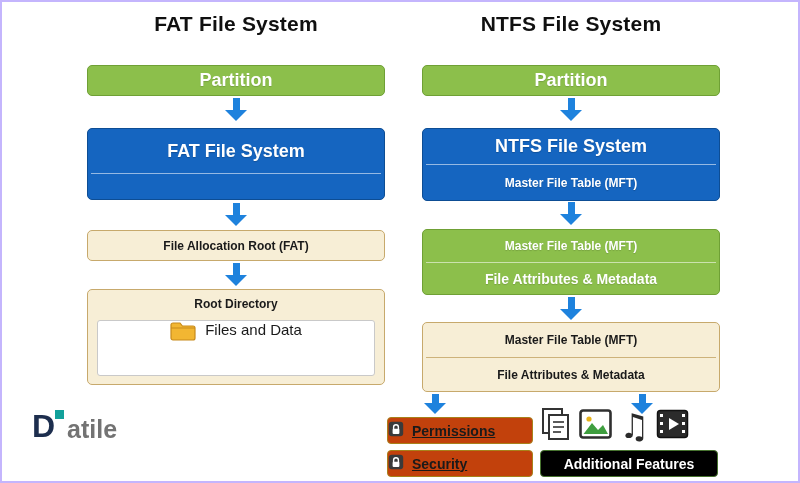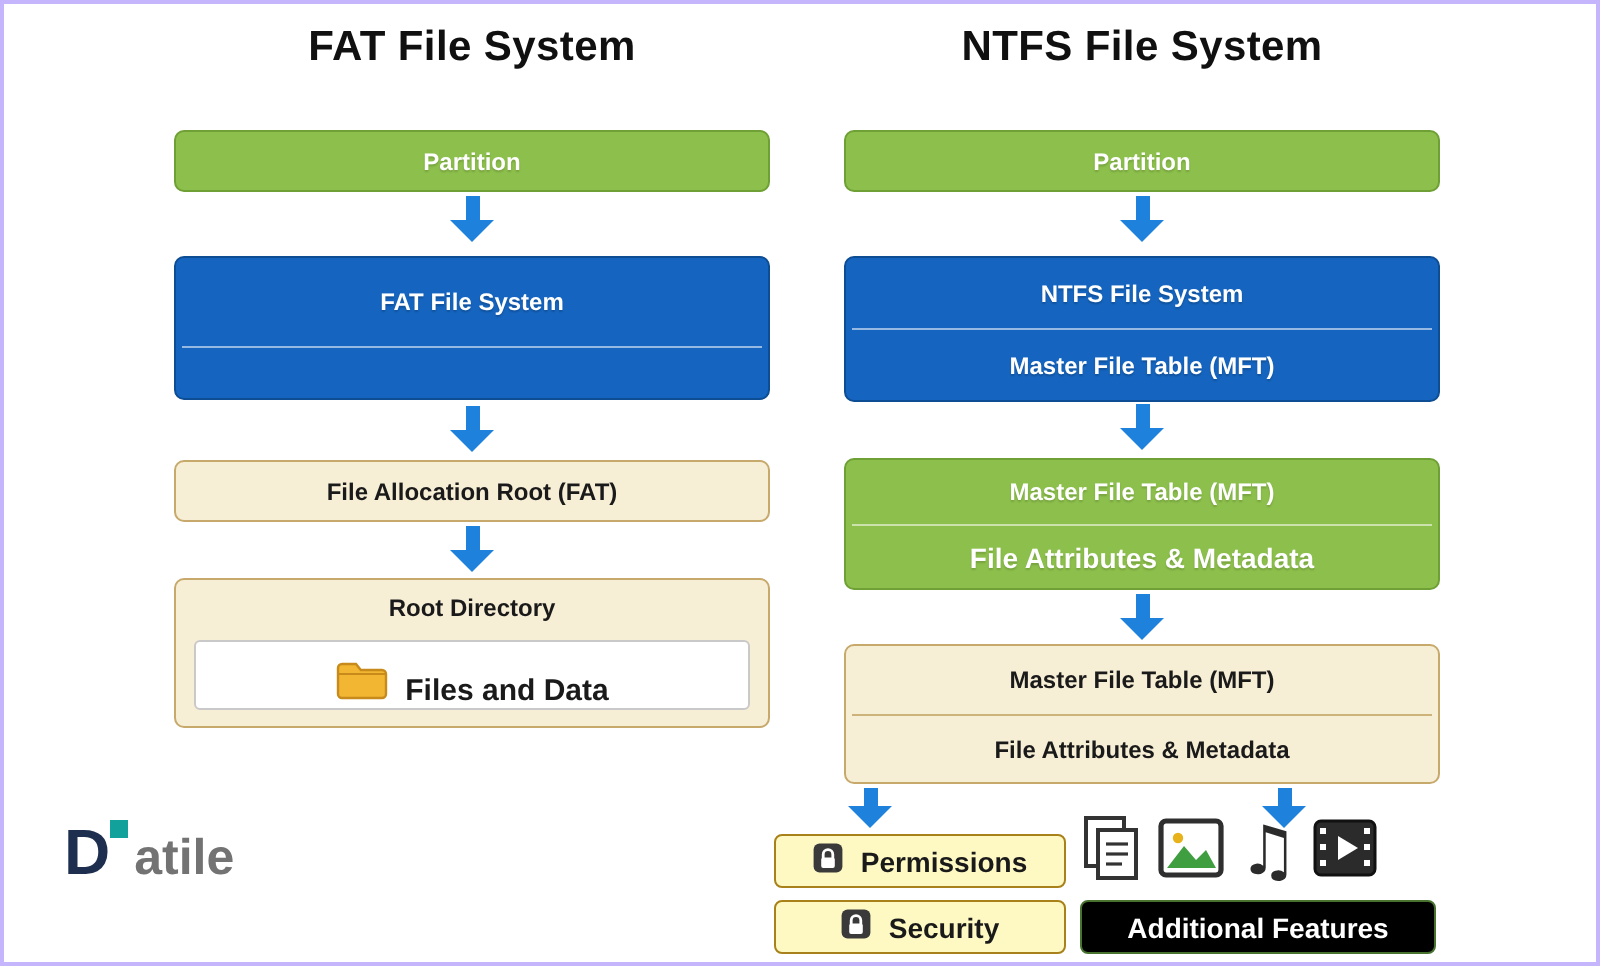--- a/index.html
+++ b/index.html
@@ -3,34 +3,34 @@
 <meta charset="utf-8">
 <style>
   html,body{margin:0;padding:0;}
   body{font-family:"Liberation Sans",sans-serif;background:#ffffff;}
   .canvas{position:relative;width:800px;height:483px;background:#ffffff;border:2px solid #c4b5fd;box-sizing:border-box;overflow:hidden;}
   .col-title{position:absolute;text-align:center;font-size:21px;font-weight:bold;color:#101010;letter-spacing:.2px;}
   .box{position:absolute;box-sizing:border-box;border-radius:5px;display:flex;flex-direction:column;}
   .box-green{background:#8cbf4b;border:1px solid #6fa035;color:#fff;text-shadow:0 1px 1px rgba(0,0,0,.15);}
   .box-blue{background:#1565c0;border:1px solid #0d4d94;color:#fff;text-shadow:0 1px 1px rgba(0,0,0,.2);}
   .box-tan{background:#f7eed6;border:1px solid #c7a96c;color:#1a1a1a;}
-  .box-yellow{background:#fef9c3;border:1px solid #a8811a;color:#1a1a1a;border-radius:4px;flex-direction:row;align-items:center;justify-content:center;gap:8px;font-weight:bold;font-size:14px;}
+  .box-yellow{background:#c2410c;border:1px solid #a8811a;color:#1a1a1a;border-radius:4px;flex-direction:row;align-items:center;justify-content:flex-start;gap:8px;font-weight:bold;font-size:14px;text-decoration:underline;}
   .box-dkgreen{background:#000000;border:1px solid #47732f;color:#fff;border-radius:4px;flex-direction:row;align-items:center;justify-content:center;font-weight:bold;font-size:14px;}
   .row{display:flex;align-items:center;justify-content:center;font-weight:bold;}
   .grow{flex:1;}
   .divider-light{height:1px;background:rgba(255,255,255,.55);margin:0 3px;}
   .divider-tan{height:1px;background:#cdb27a;margin:0 3px;}
-  .fs16{font-size:12px;}
+  .fs16{font-size:18px;}
   .fs15{font-size:12px;}
   .fs14{font-size:14px;}
   .arrow{position:absolute;display:flex;flex-direction:column;align-items:center;width:22px;}
   .arrow .stem{width:7px;height:12px;background:#1e82dd;}
   .arrow .head{width:0;height:0;border-left:11px solid transparent;border-right:11px solid transparent;border-top:11px solid #1e82dd;}
   .arrow.small .stem{height:9px;}
-  .inner-white{margin:2px 9px 8px 9px;background:#ffffff;border:1px solid #c9c9c9;border-radius:3px;flex:1;display:flex;align-items:flex-end;justify-content:center;gap:9px;font-weight:bold;font-size:15px;color:#1a1a1a;}
+  .inner-white{margin:2px 9px 8px 9px;background:#ffffff;border:1px solid #c9c9c9;border-radius:3px;flex:1;display:flex;align-items:flex-start;justify-content:center;gap:9px;font-weight:normal;font-size:15px;color:#1a1a1a;}
   .media-icons{position:absolute;left:538px;top:406px;display:flex;align-items:center;gap:7px;height:36px;}
   .music{font-size:34px;color:#2b2b2b;line-height:34px;font-family:"DejaVu Sans",sans-serif;}
   .logo{position:absolute;left:30px;top:406px;display:flex;align-items:flex-end;height:34px;}
   .logo-d{font-size:32px;font-weight:bold;color:#1d2e4e;line-height:1;}
   .logo-mark{width:9px;height:9px;background:#12a19b;margin:2px 3px 0 0;align-self:flex-start;}
   .logo-rest{font-size:25px;font-weight:bold;color:#737373;line-height:1.05;}
 </style>
 </head>
 <body>
 
@@ -61,21 +61,21 @@
 
   <div class="box box-tan" style="left:85px;top:228px;width:298px;height:31px;">
     <div class="row grow fs15">File Allocation Root (FAT)</div>
   </div>
 
   <div class="arrow" style="left:223px;top:261px;">
       <div class="stem"></div>
       <div class="head"></div>
     </div>
 
-  <div class="box box-tan" style="left:85px;top:287px;width:298px;height:75px;">
+  <div class="box box-tan" style="left:85px;top:287px;width:298px;height:96px;">
     <div class="row fs15" style="height:28px;">Root Directory</div>
     <div class="inner-white">
       <span>
         <svg width="26" height="20" viewBox="0 0 26 20">
           <path d="M1 4 a2 2 0 0 1 2-2 h7 l2.4 3 H23 a2 2 0 0 1 2 2 v10 a2 2 0 0 1 -2 2 H3 a2 2 0 0 1 -2-2 Z" fill="#f2b632" stroke="#c78a1b" stroke-width="1.2"></path>
           <path d="M1 7 h24" stroke="#c78a1b" stroke-width="1"></path>
         </svg>
       </span>
       <span>Files and Data</span>
     </div>

